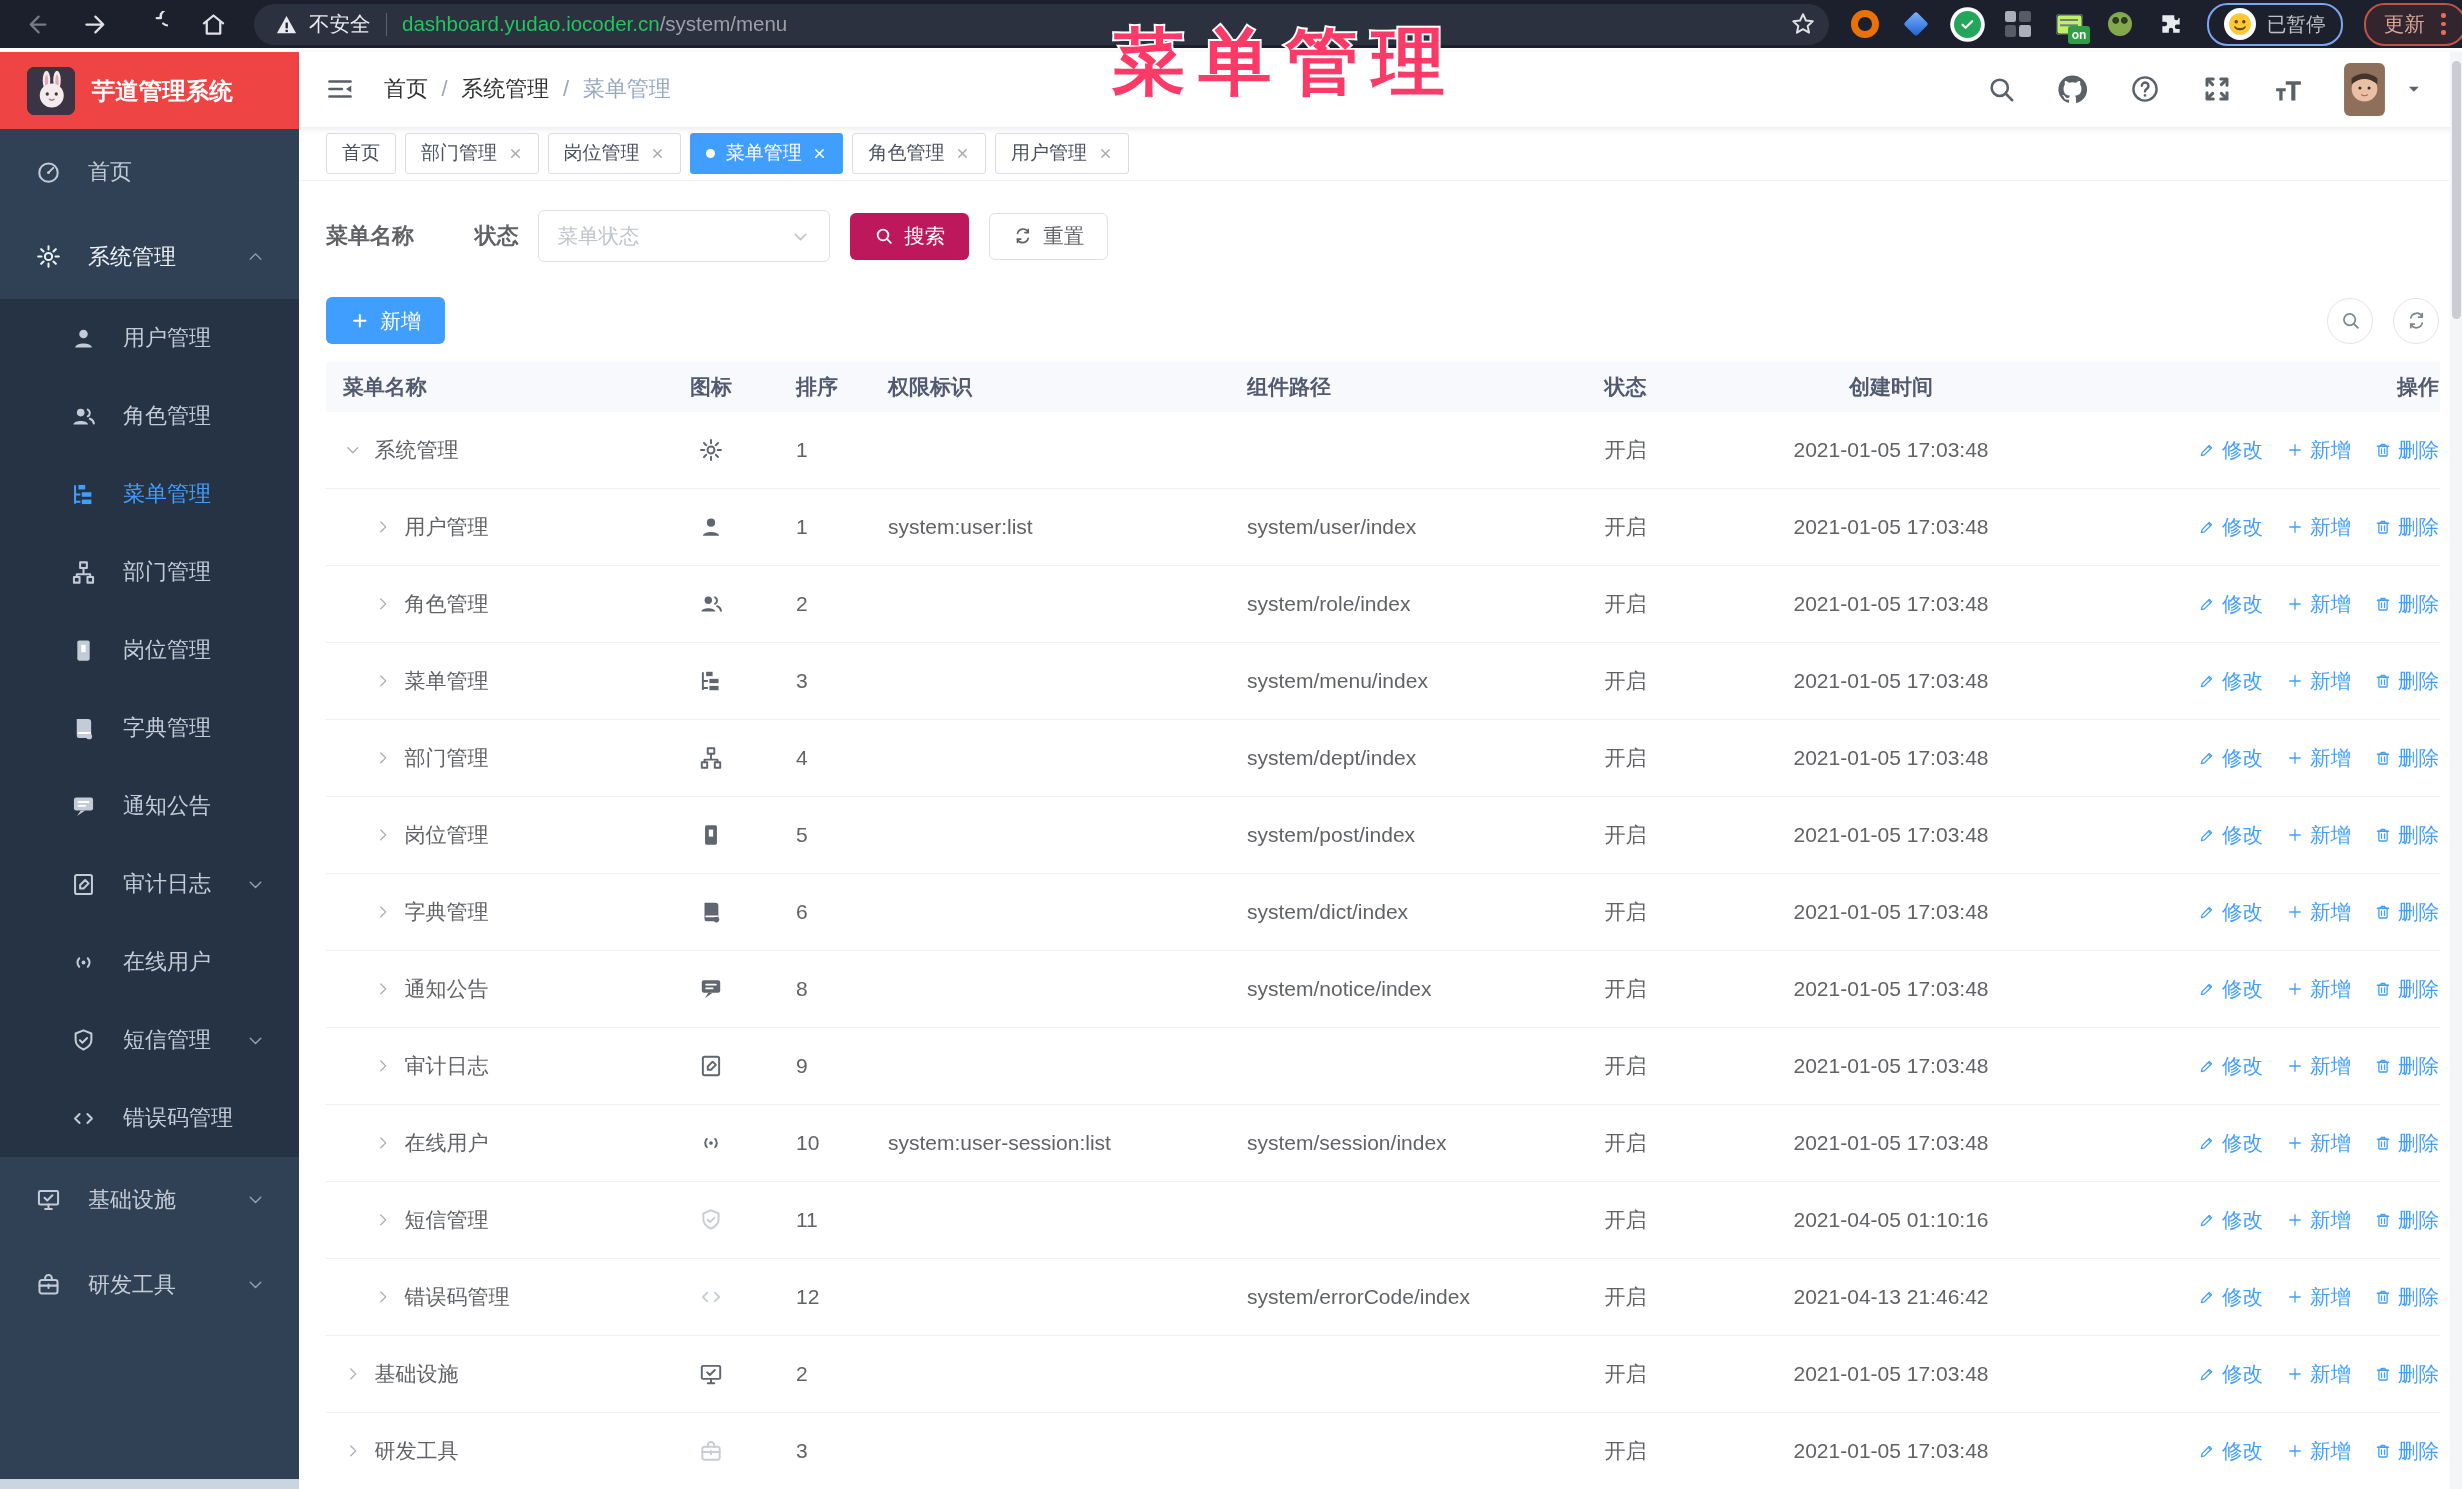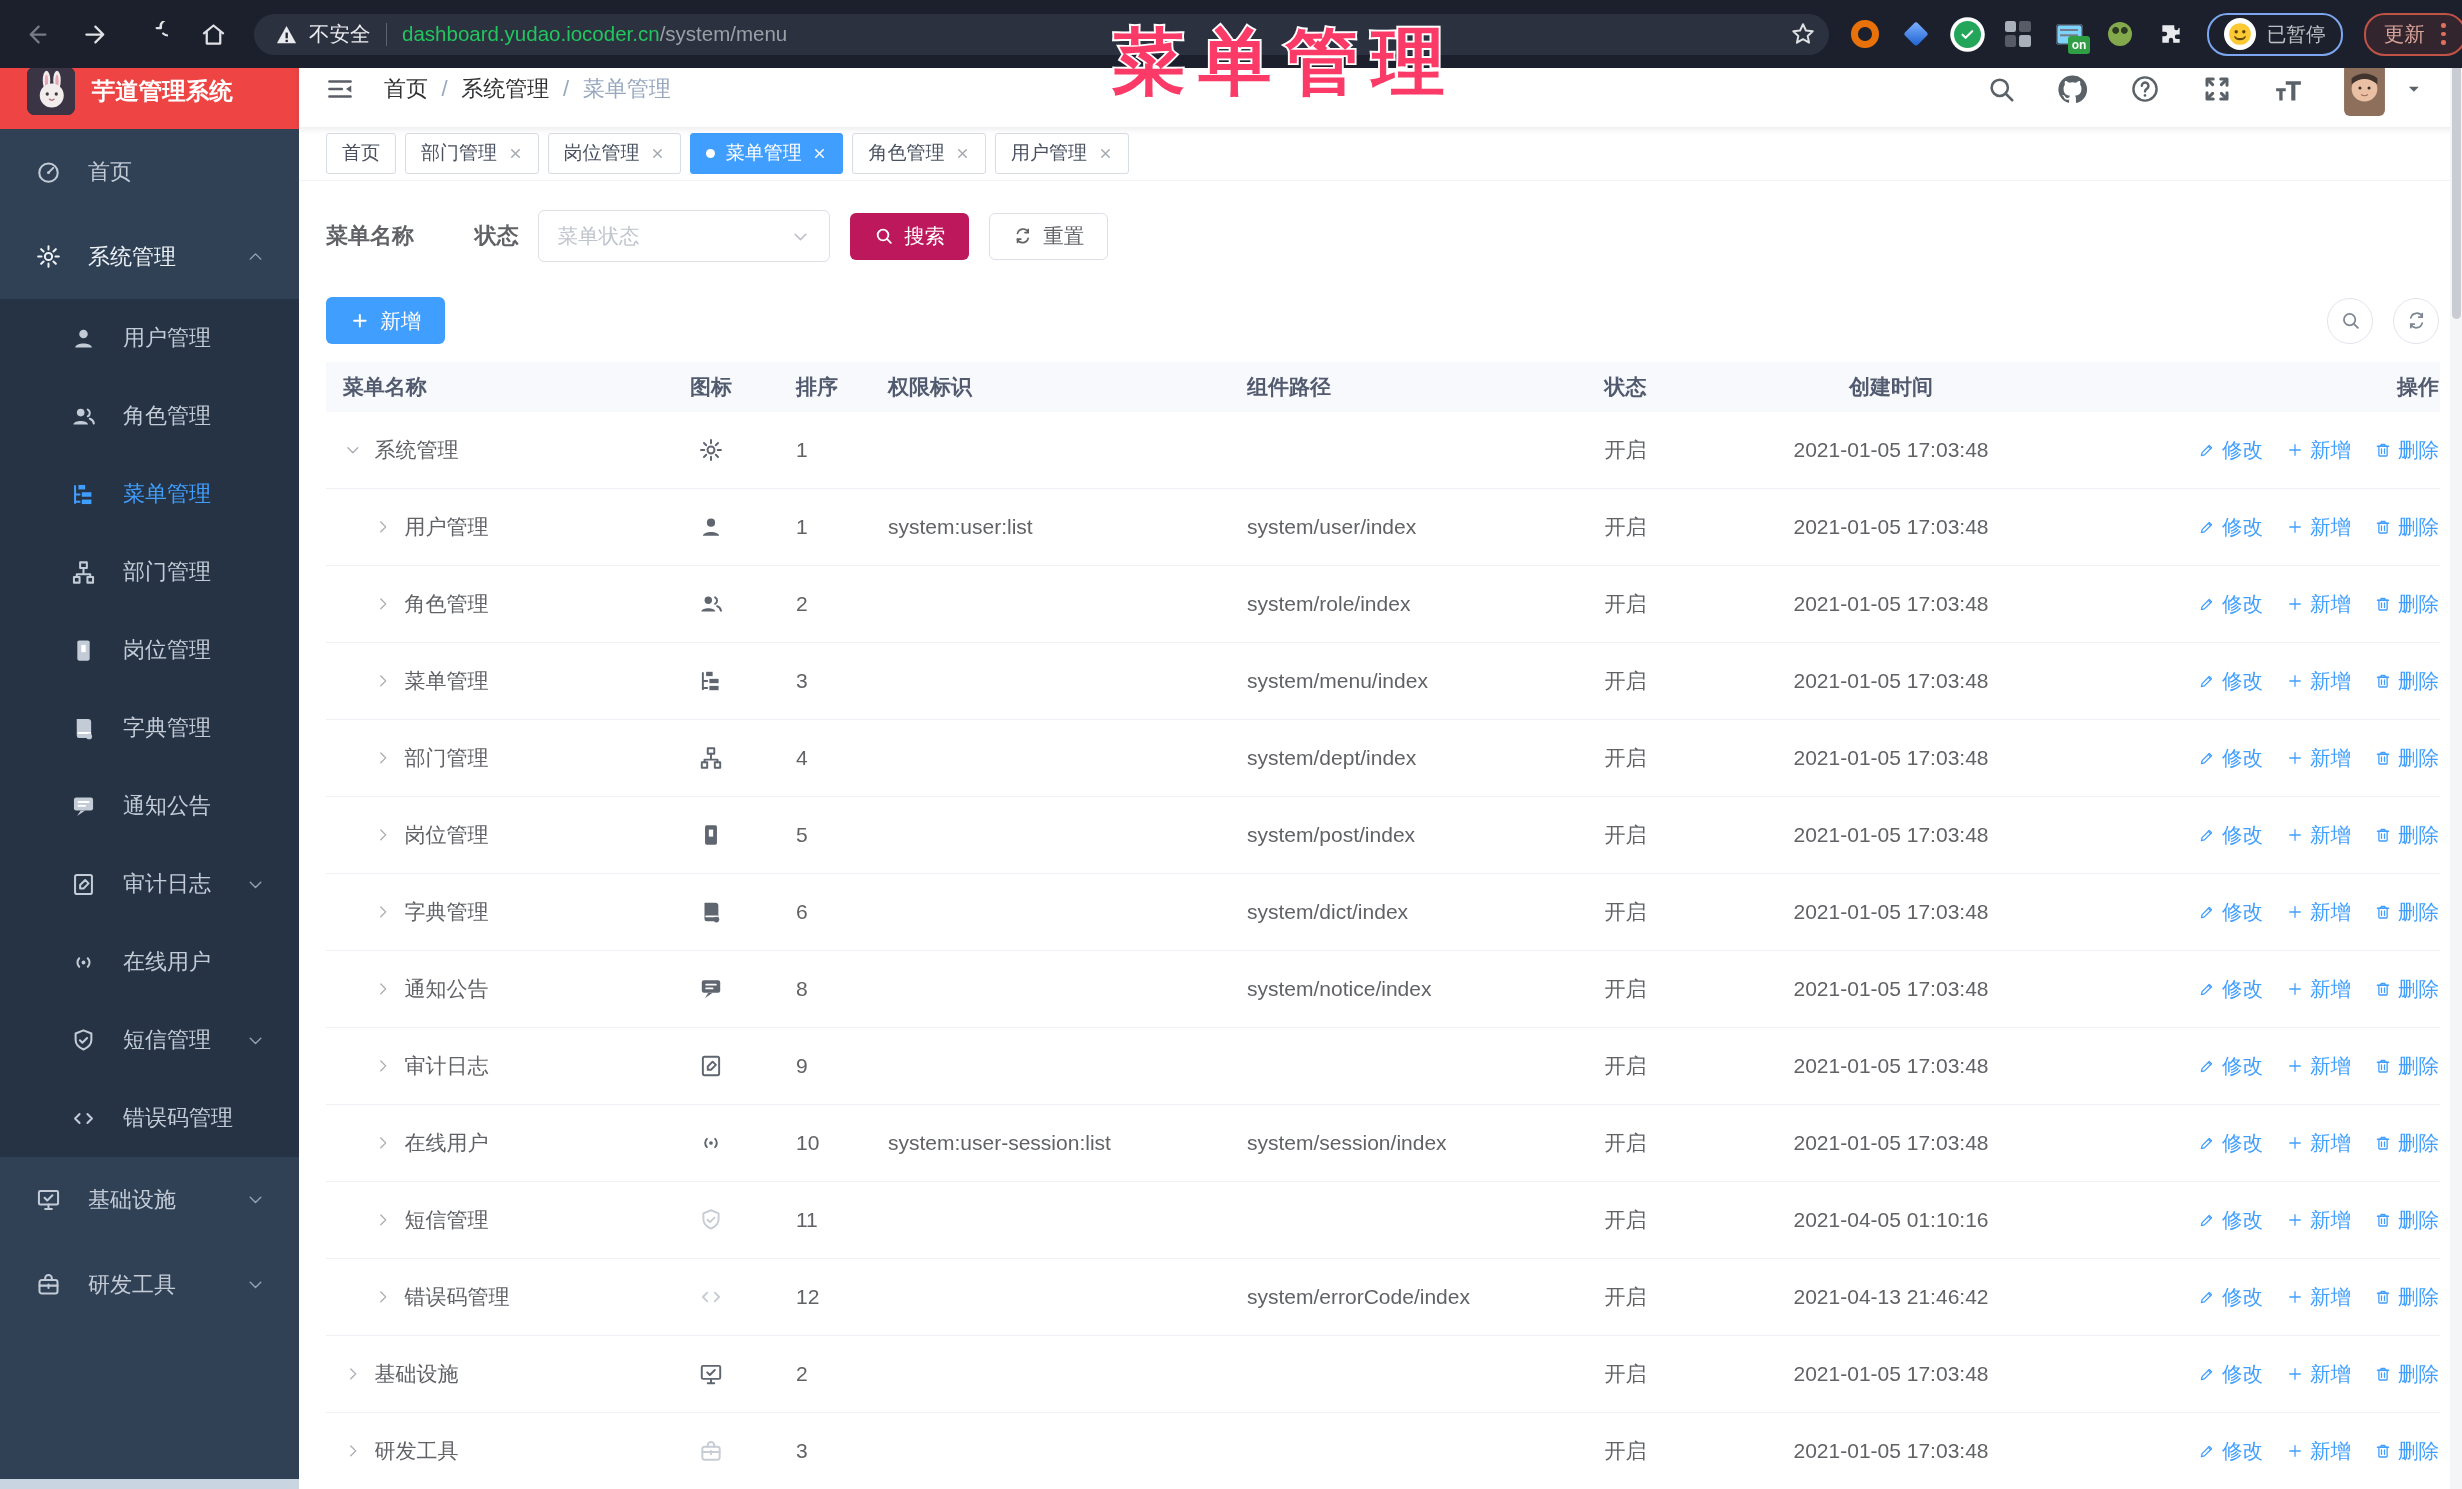--- a/index.html
+++ b/index.html
@@ -1,39 +1,39 @@
 <!DOCTYPE html>
 <html style="font-size:12px"><head>
 <meta charset="utf-8">
 <style>
   html,body{margin:0;padding:0;background:#fff;}
   body{width:2462px;height:1490px;overflow:hidden;font-family:"Liberation Sans","DejaVu Sans",sans-serif;}
   .screen{position:relative;width:2462px;height:1490px;overflow:hidden;background:#fff;}
   svg.ic{display:block;}
 
   
-  .browser-bar{position:absolute;top:0;left:0;right:0;height:68px;background:#1c202c;display:flex;align-items:center;z-index:6;}
+  .browser-bar{position:absolute;top:0;left:0;right:0;height:48px;background:#1c202c;display:flex;align-items:center;z-index:6;}
   .nav-btn{width:42px;height:42px;display:flex;align-items:center;justify-content:center;color:#dfe1e5;margin-left:16.7px;flex-shrink:0;}
   .nav-btn.dim{color:#757b87;}
   .url-pill{height:41px;border-radius:20.5px;background:#2c3140;display:flex;align-items:center;margin-left:19.7px;width:1546px;padding:0 7.6px 0 21px;color:#e8eaed;flex-shrink:0;}
   .url-sec{display:flex;align-items:center;gap:10.6px;font-size:20.5px;color:#e8eaed;}
   .url-sep{width:1.5px;height:23px;background:#5c6270;margin:0 15px;}
   .url-text{font-size:20.5px;white-space:nowrap;}
   .url-text .host{color:#22c55e;}
   .url-text .path{color:#9aa0a6;}
   .url-star{margin-left:auto;color:#dfe1e5;width:36px;height:36px;display:flex;align-items:center;justify-content:center;}
   .ext-row{display:flex;align-items:center;gap:21px;margin-left:21px;}
   .ext{width:30px;height:30px;display:flex;align-items:center;justify-content:center;position:relative;}
   .donut{width:13.6px;height:13.6px;border-radius:50%;border:7.6px solid #e8710a;}
   .gem{width:18px;height:18px;background:linear-gradient(135deg,#7fb3ff,#1b5fd0);transform:rotate(45deg);border-radius:3px;}
   .checkc{width:27px;height:27px;border-radius:50%;background:#23a55a;box-shadow:0 0 0 3.8px #fff;display:flex;align-items:center;justify-content:center;color:#fff;}
   .gridix{width:26px;height:26px;display:grid;grid-template-columns:11.4px 11.4px;grid-template-rows:11.4px 11.4px;gap:3px;}
   .gridix i{background:#565b66;border-radius:2.3px;}
   .gridix i.lt{background:#aab0ba;}
-  .server{width:27px;height:21px;background:#7dd3fc;border-radius:3.8px;position:relative;box-shadow:inset 0 0 0 1.5px #484e59;}
+  .server{width:27px;height:21px;background:#bef264;border-radius:3.8px;position:relative;box-shadow:inset 0 0 0 1.5px #484e59;}
   .server:before{content:"";position:absolute;left:4.5px;right:4.5px;top:5.3px;height:2.3px;background:#757c88;box-shadow:0 5.3px 0 #757c88;}
   .server .on{position:absolute;right:-7.6px;bottom:-9px;background:#2f9e44;color:#fff;font-size:12px;line-height:1;padding:3px 3.8px;border-radius:3px;font-weight:700;}
   .frog{width:24px;height:24px;border-radius:50%;background:radial-gradient(circle at 32% 35%,#2e3b23 3px,transparent 3.8px),radial-gradient(circle at 68% 35%,#2e3b23 3px,transparent 3.8px),#84a94c;}
   .chip{height:39px;border-radius:20.5px;display:flex;align-items:center;padding:0 15px;margin-left:21px;flex-shrink:0;}
   .chip.profile{border:2.3px solid #7ca7f0;color:#bdc1c6;font-size:19.7px;gap:10.6px;}
   .emoji-wrap{width:32px;height:32px;border-radius:50%;background:#fff;display:flex;align-items:center;justify-content:center;}
   .chip.update{border:2.3px solid #c05346;background:rgba(190,70,55,.14);color:#d9a59c;font-size:20.5px;gap:16.7px;padding:0 18px;}
   .kebab{display:flex;flex-direction:column;gap:3.8px;}
   .kebab i{width:4.5px;height:4.5px;border-radius:50%;background:#e0705c;}
 

